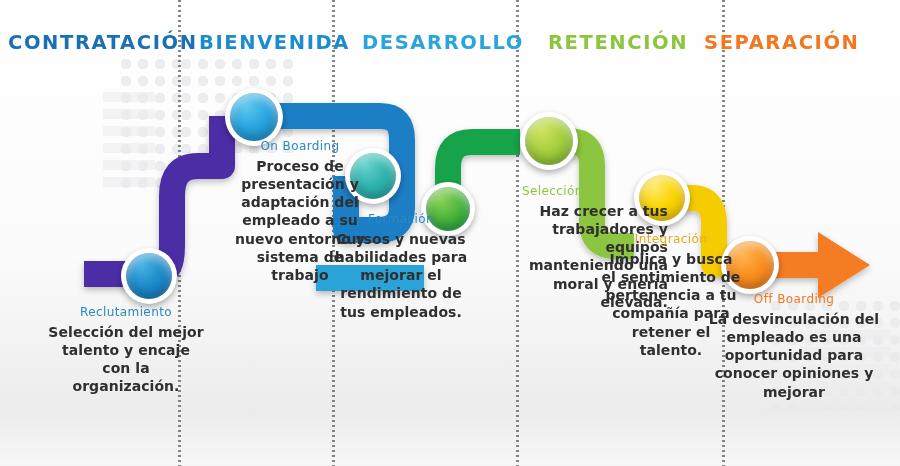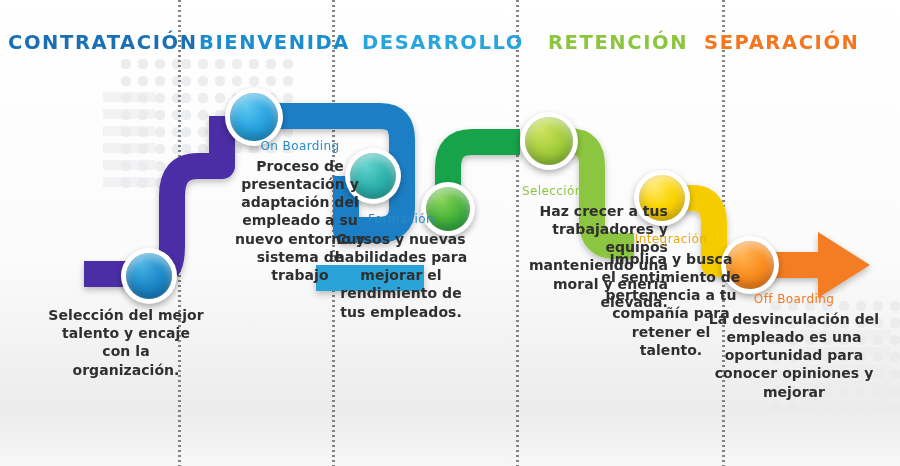--- a/index.html
+++ b/index.html
@@ -141,20 +141,21 @@
     <div class="ball" style="background:radial-gradient(circle at 35% 28%, #cfe35f 0%, #a7cf3e 45%, #79b52c 100%);"></div>
   </div>
   <div class="node" style="left:634px; top:170px; width:56px; height:56px;">
     <div class="ball" style="background:radial-gradient(circle at 35% 28%, #ffe968 0%, #fad400 45%, #efbe00 100%);"></div>
   </div>
   <div class="node" style="left:721px; top:236px; width:58px; height:58px;">
     <div class="ball" style="background:radial-gradient(circle at 35% 28%, #ffb452 0%, #fa9020 45%, #ef7413 100%);"></div>
   </div>
 
   <div class="step" style="left:48px; top:306px; width:156px;">
+    <div class="title" style="color:#2a8bc4;">Reclutamiento</div>
     <div class="desc">Selección del mejor talento y encaje con la organización.</div>
   </div>
 
   <div class="step" style="left:230px; top:140px; width:140px;">
     <div class="title" style="color:#2a8bc4;">On Boarding</div>
     <div class="desc">Proceso de presentación y adaptación del empleado a su nuevo entorno y sistema de trabajo</div>
   </div>
 
   <div class="step" style="left:330px; top:213px; width:142px;">
     <div class="title" style="color:#2a8bc4;">Formación</div>

